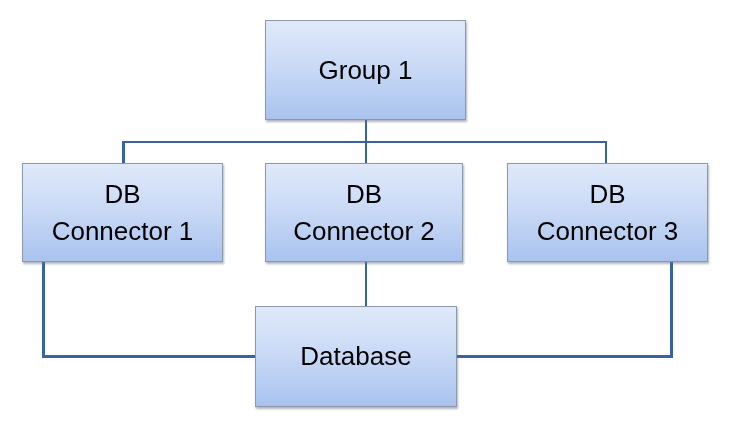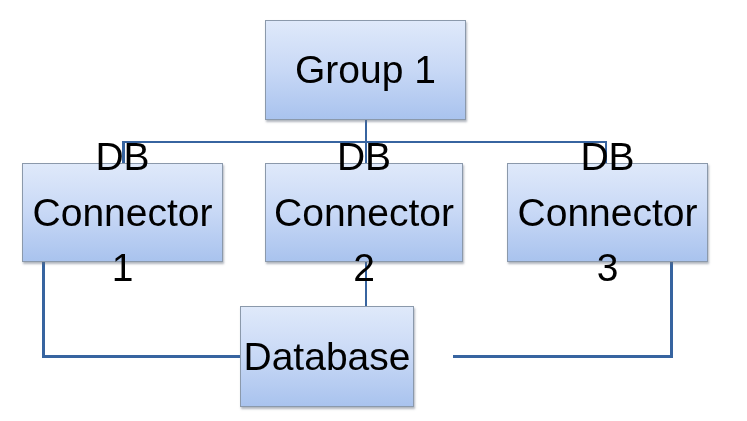--- a/index.html
+++ b/index.html
@@ -23,21 +23,21 @@
       var(--node-fill-top, #dfe9fa) 0%,
       var(--node-fill-mid, #c9d9f6) 48%,
       var(--node-fill-bottom, #a9c3ee) 100%);
     box-shadow: 1px 2px 2px rgba(100, 110, 125, 0.5);
     display: flex;
     align-items: center;
     justify-content: center;
   }
   .node-label {
     color: var(--label-text, #000000);
-    font-size: 39px;
+    font-size: 26px;
     line-height: 1.42;
     text-align: center;
     white-space: pre-line;
     letter-spacing: 0px;
   }
   .edge {
     position: absolute;
     background: var(--edge-line, #3764a0);
   }
 </style>
@@ -71,17 +71,17 @@
   <div class="node" style="left:265px; top:163px; width:198px; height:99px;">
     <span class="node-label">DB
 Connector 2</span>
   </div>
 
   <div class="node" style="left:507px; top:163px; width:201px; height:99px;">
     <span class="node-label">DB
 Connector 3</span>
   </div>
 
-  <div class="node" style="left:240px; top:306px; width:174px; height:101px;">
+  <div class="node" style="left:255px; top:306px; width:202px; height:101px;">
     <span class="node-label">Database</span>
   </div>
 
 </div>
 
 </body></html>

